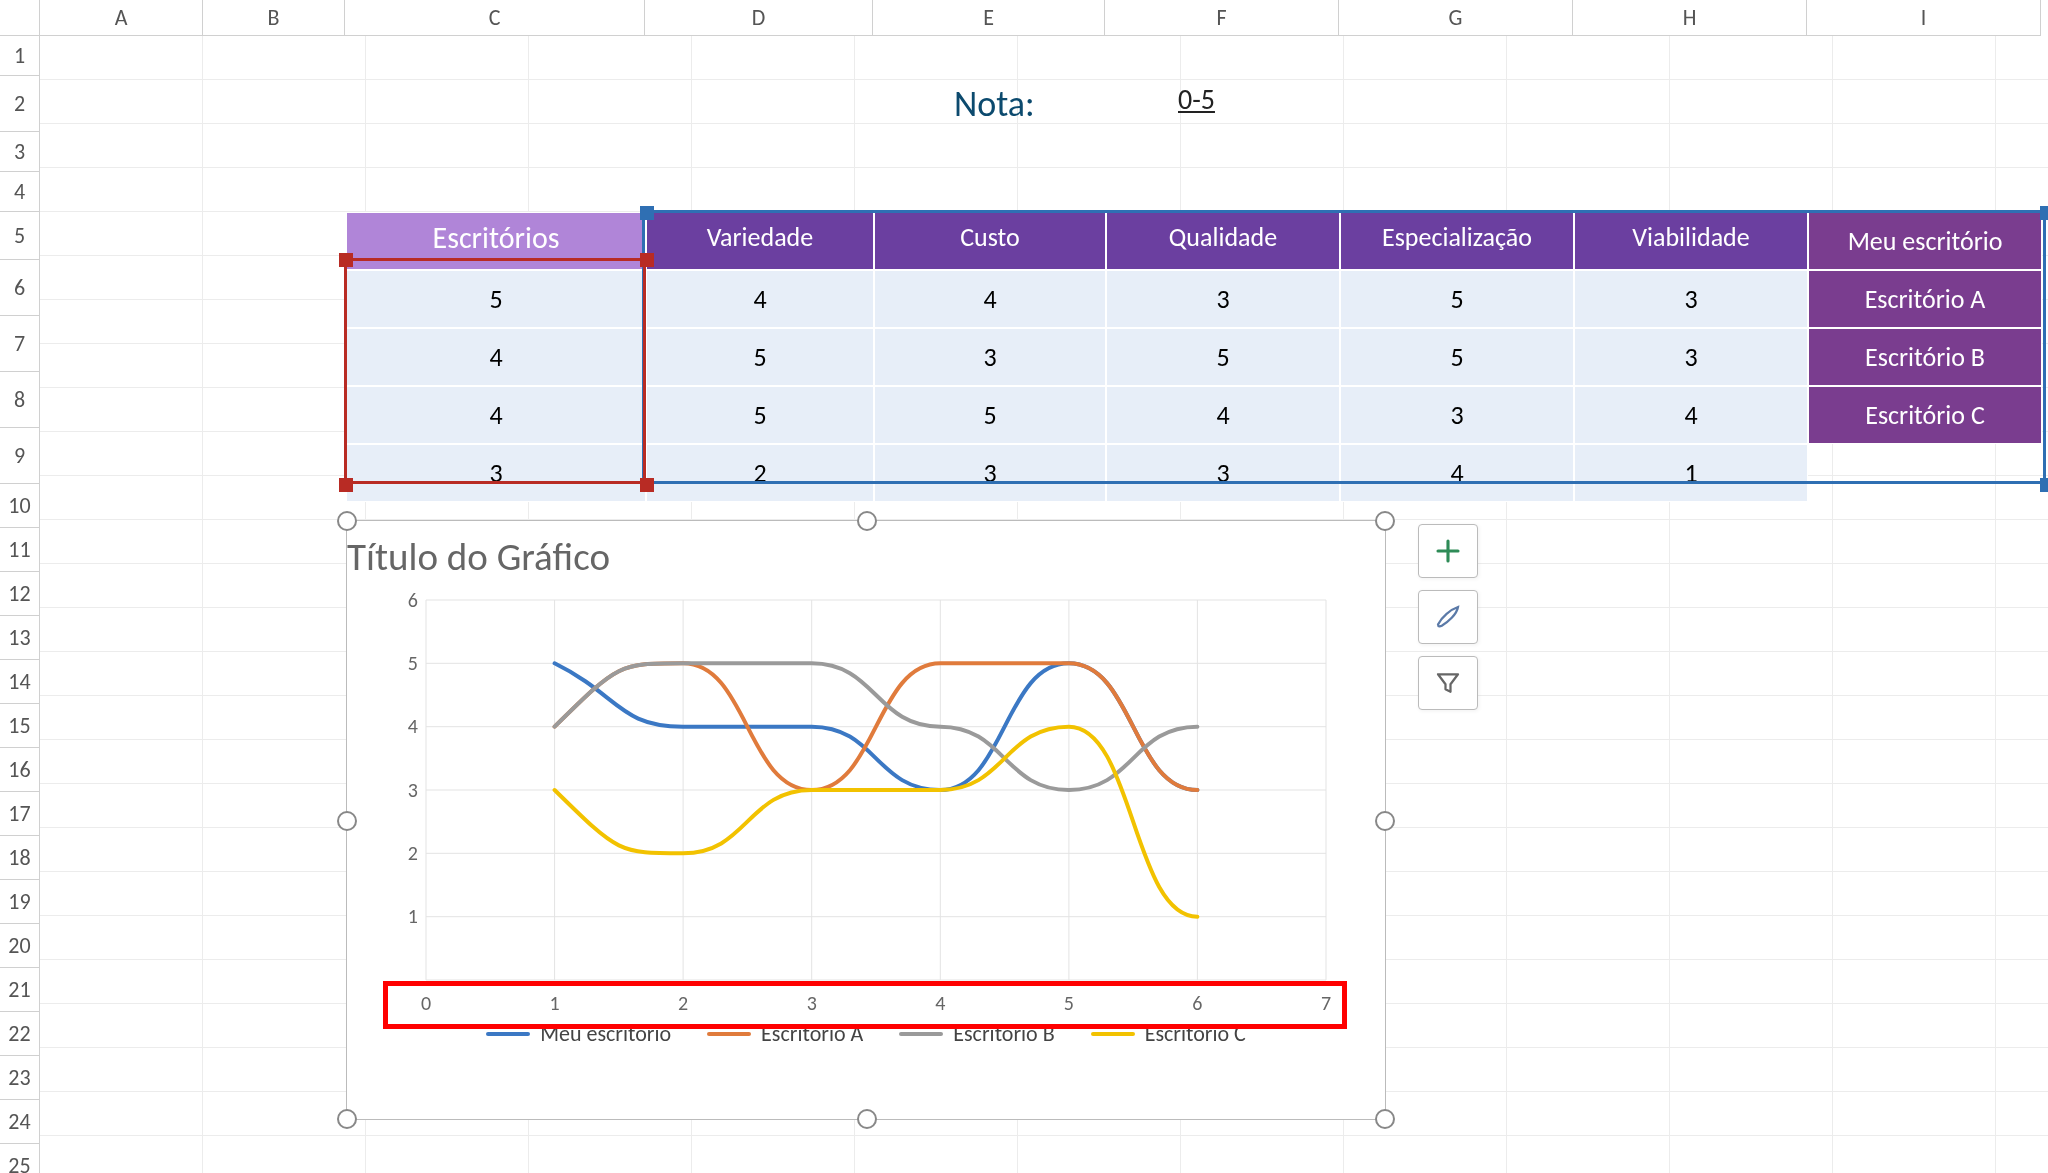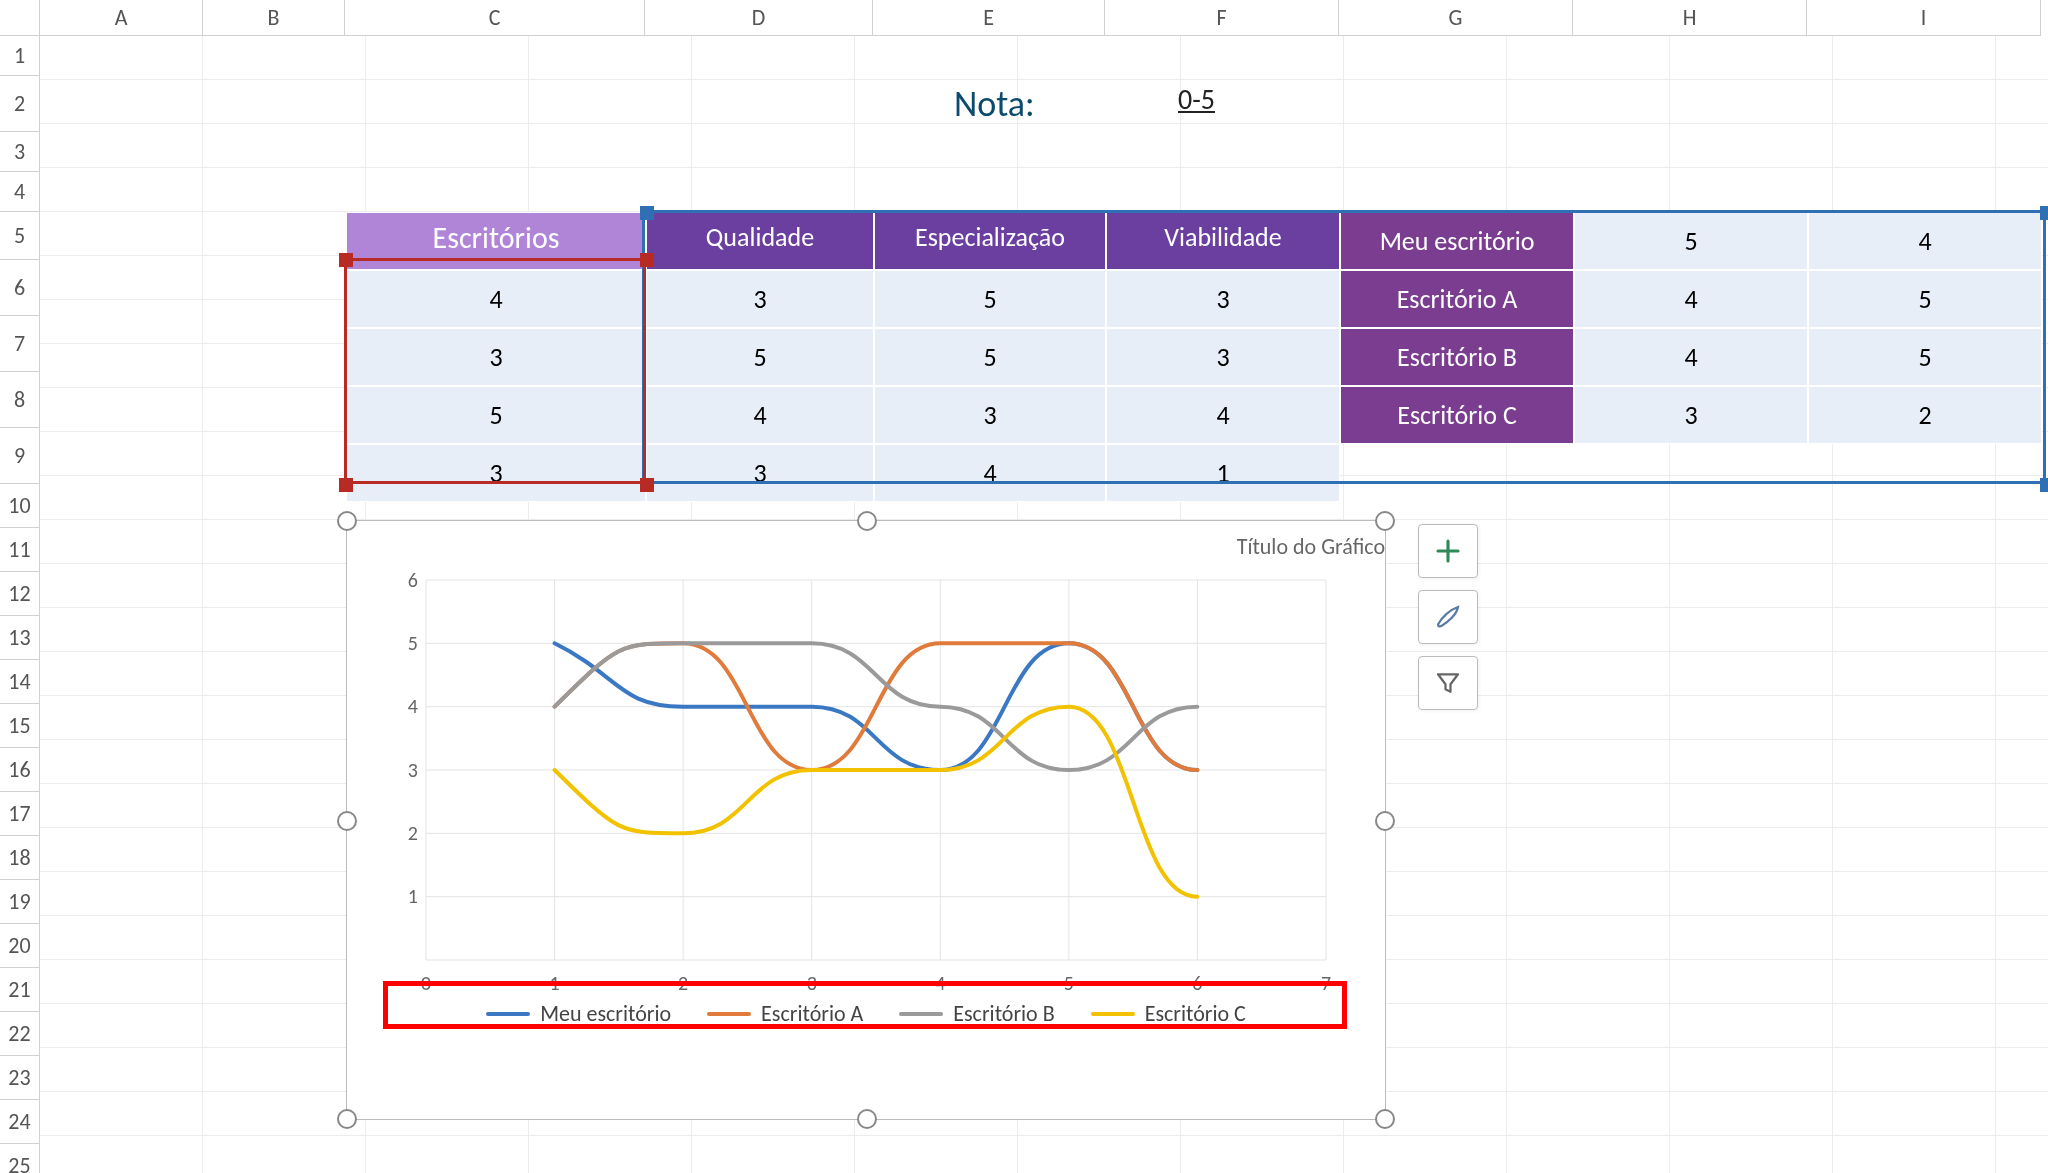--- a/index.html
+++ b/index.html
@@ -176,22 +176,22 @@
     border: 1px solid #bbb;
   }
   .chart-sel-handle {
     position:absolute;
     width: 20px; height: 20px;
     background:#fff;
     border: 2px solid #888;
     border-radius: 50%;
   }
   .chart-title {
-    text-align:right;
-    font-size: 22px;
+    text-align:left;
+    font-size: 39px;
     color:#666;
     padding-top: 12px;
   }
   svg.plot {
     display:block; margin: 0 auto;
   }
   .axis-tick { font-size:20px; fill:#666; }
   .legend { display:flex; gap:36px; justify-content:center; font-size:22px; color:#444;padding-bottom:8px;}
   .legend span { display:inline-flex; align-items:center; gap:10px;}
   .legend-line { width:44px; height:4px; border-radius:2px; display:inline-block;}
@@ -259,20 +259,22 @@
     <div class="rh rDefault">25</div>
   </div>
 
   <div class="grid-cells"></div>
 
   <div class="note-label">Nota:</div>
   <div class="note-range">0-5</div>
 
   <div class="data-table">
     <div class="dt-head-first">Escritórios</div>
+    <div class="dt-head">Variedade</div>
+    <div class="dt-head">Custo</div>
     <div class="dt-head">Qualidade</div>
     <div class="dt-head">Especialização</div>
     <div class="dt-head">Viabilidade</div>
 
     <div class="dt-rowhead">Meu escritório</div>
     <div class="dt-cell">5</div>
     <div class="dt-cell">4</div>
     <div class="dt-cell">4</div>
     <div class="dt-cell">3</div>
     <div class="dt-cell">5</div>

